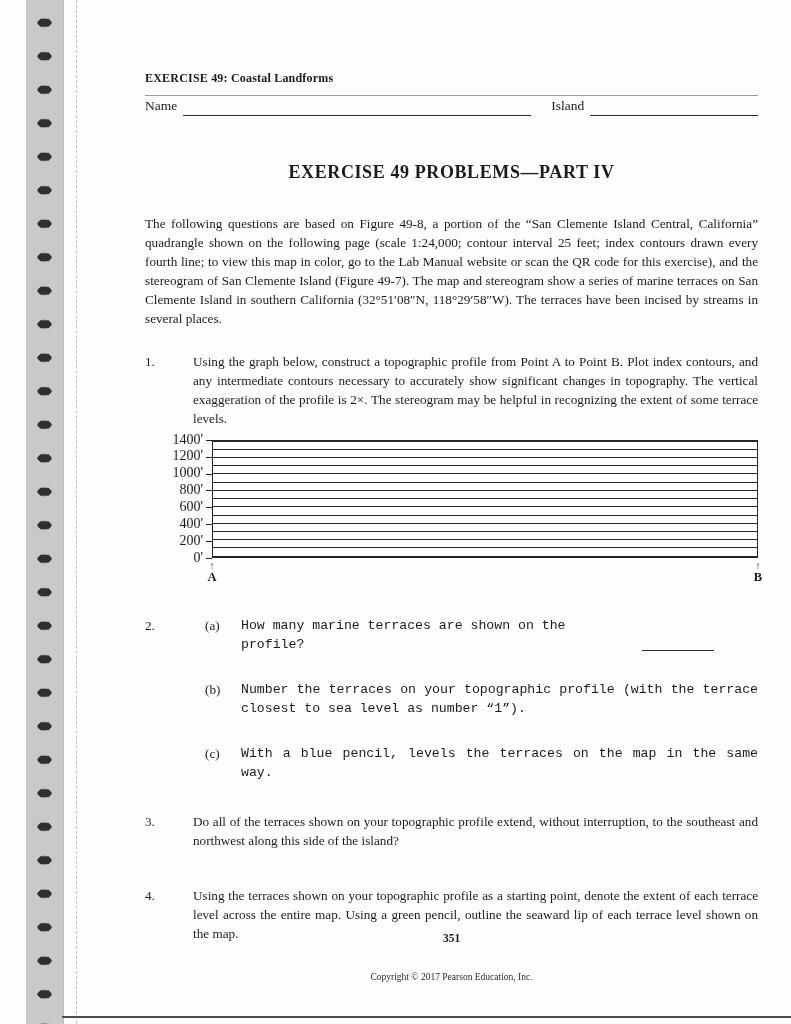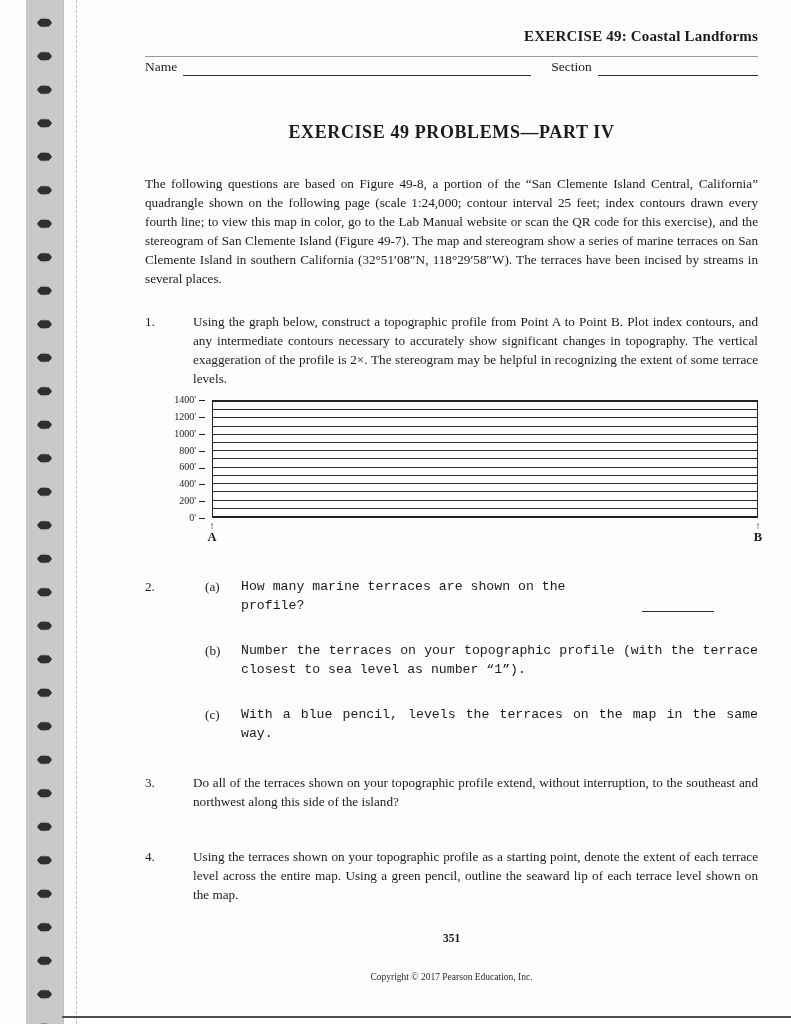--- a/index.html
+++ b/index.html
@@ -29,21 +29,21 @@
     position: absolute; left: 62px; right: 0; bottom: 6px; height: 2px;
     background: #4d4d4d;
   }
 
   .content {
     position: absolute; left: 145px; top: 0; width: 613px; padding-top: 26px;
     font-size: 13.2px; line-height: 1.44;
   }
 
   .header-right {
-    text-align: right; font-weight: bold; font-size: 15px; letter-spacing: 0.2px;
+    text-align: left; font-weight: bold; font-size: 12px; letter-spacing: 0.2px; margin-top: 44px;
   }
   .header-rule { margin-top: 8px; border-top: 1px solid #9a9a9a; }
 
   .name-row { display: flex; align-items: flex-end; font-size: 13.5px; }
   .blank { display: inline-block; border-bottom: 1px solid #2a2a2a; height: 15px; }
   .name-blank { width: 348px; margin-left: 6px; }
   .section-label { margin-left: 20px; }
   .section-blank { flex: 1; margin-left: 6px; }
 
   .title {
@@ -56,22 +56,22 @@
   .question { display: flex; align-items: flex-start; }
   .q1 { margin-top: 24px; }
   .qnum { width: 48px; flex: 0 0 48px; }
   .qbody { flex: 1; text-align: justify; }
 
   
   .chart-block { margin-top: 12px; }
   .chart-row { display: flex; align-items: stretch; }
   .y-axis { position: relative; width: 67px; flex: 0 0 67px; }
   .ytick {
-    position: absolute; right: 7px; transform: translateY(-50%);
-    white-space: nowrap; font-size: 10px; line-height: 1;
+    position: absolute; right: 0; transform: translateY(-50%);
+    white-space: nowrap; font-size: 14px; line-height: 1;
   }
   .ytick-mark { display: inline-block; width: 6px; height: 1px; background: #222; vertical-align: middle; margin-left: 3px; }
   .plot {
     position: relative; flex: 1; height: 118px;
     border: 1px solid #232323; border-bottom-width: 2px;
     background: #fff;
   }
   .hline { position: absolute; left: 0; right: 0; height: 1px; background: #2a2a2a; }
 
   .endpoints { margin-left: 67px; display: flex; justify-content: space-between; margin-top: 3px; }
@@ -113,21 +113,21 @@
   <div class="perforation"></div>
 
   <div class="content">
 
     <div class="header-right">EXERCISE 49: Coastal Landforms</div>
     <div class="header-rule"></div>
 
     <div class="name-row">
       <span>Name</span>
       <span class="blank name-blank"></span>
-      <span class="section-label">Section</span>
+      <span class="section-label">Island</span>
       <span class="blank section-blank"></span>
     </div>
 
     <h1 class="title">EXERCISE 49 PROBLEMS—PART IV</h1>
 
     <p class="intro">The following questions are based on Figure 49-8, a portion of the “San Clemente Island Central, California” quadrangle shown on the following page (scale 1:24,000; contour interval 25 feet; index contours drawn every fourth line; to view this map in color, go to the Lab Manual website or scan the QR code for this exercise), and the stereogram of San Clemente Island (Figure 49-7). The map and stereogram show a series of marine terraces on San Clemente Island in southern California (32°51′08″N, 118°29′58″W). The terraces have been incised by streams in several places.</p>
 
     <div class="question q1">
       <div class="qnum">1.</div>
       <div class="qbody">Using the graph below, construct a topographic profile from Point A to Point B. Plot index contours, and any intermediate contours necessary to accurately show significant changes in topography. The vertical exaggeration of the profile is 2×. The stereogram may be helpful in recognizing the extent of some terrace levels.</div>

